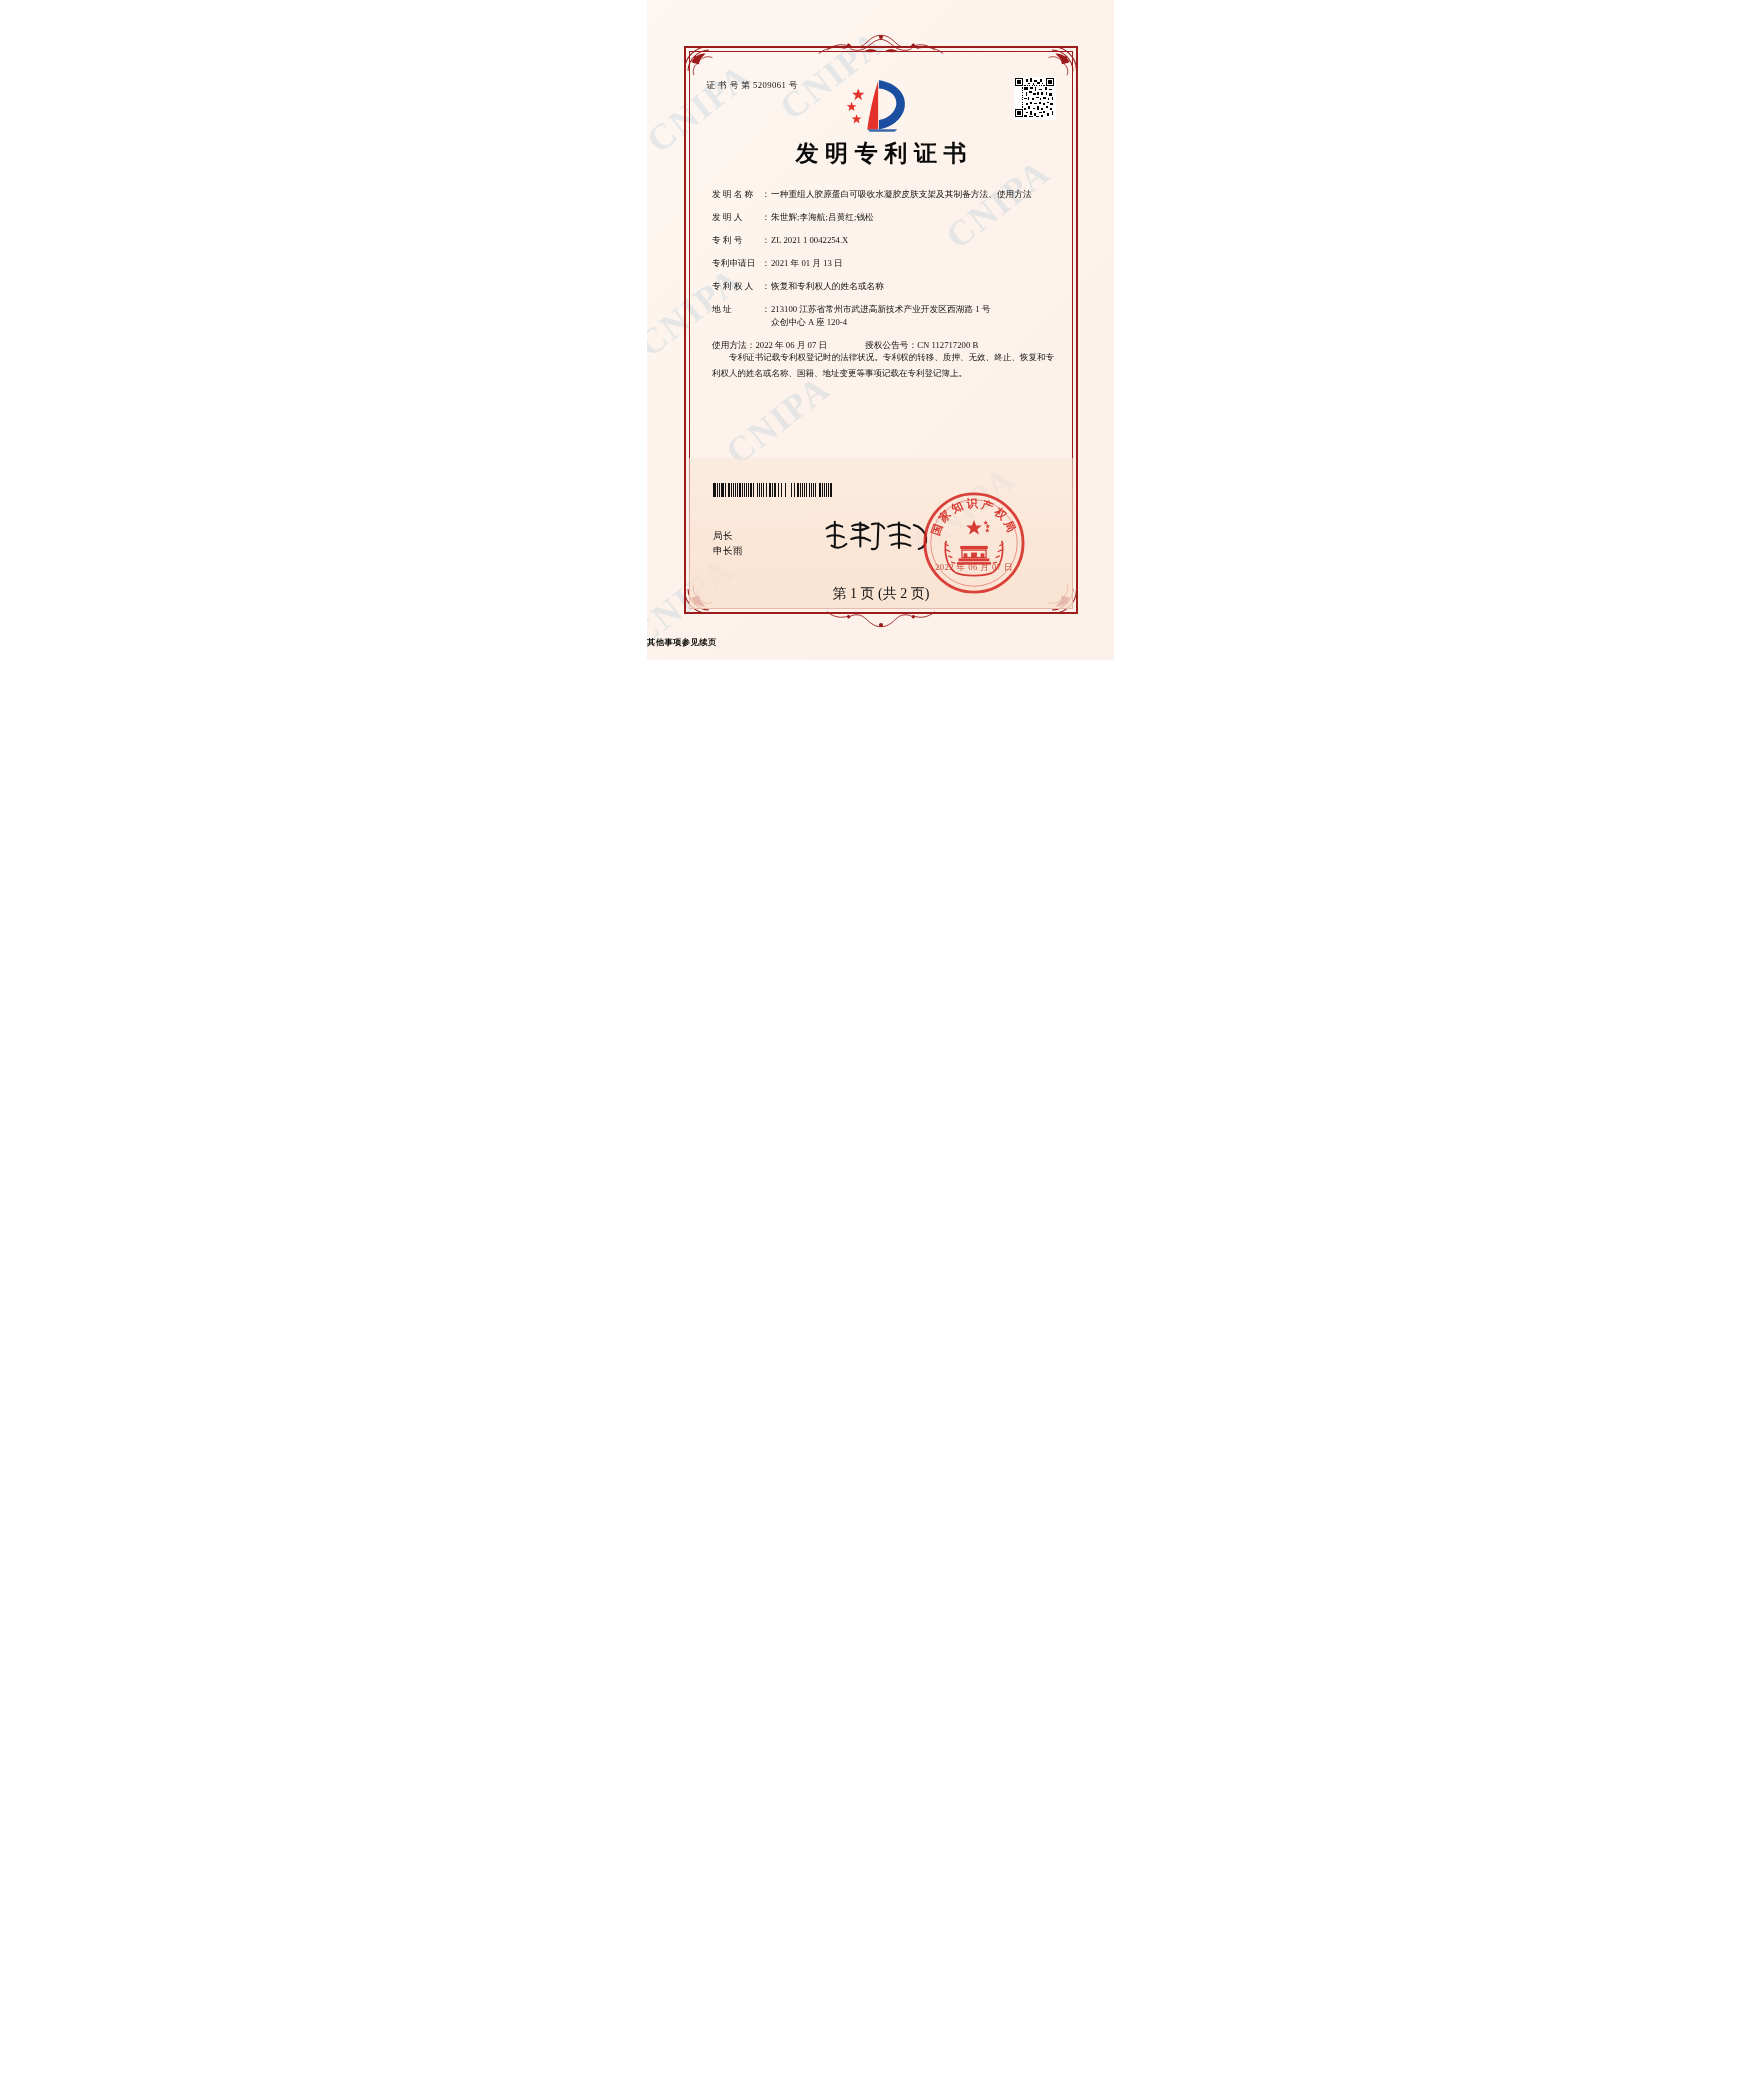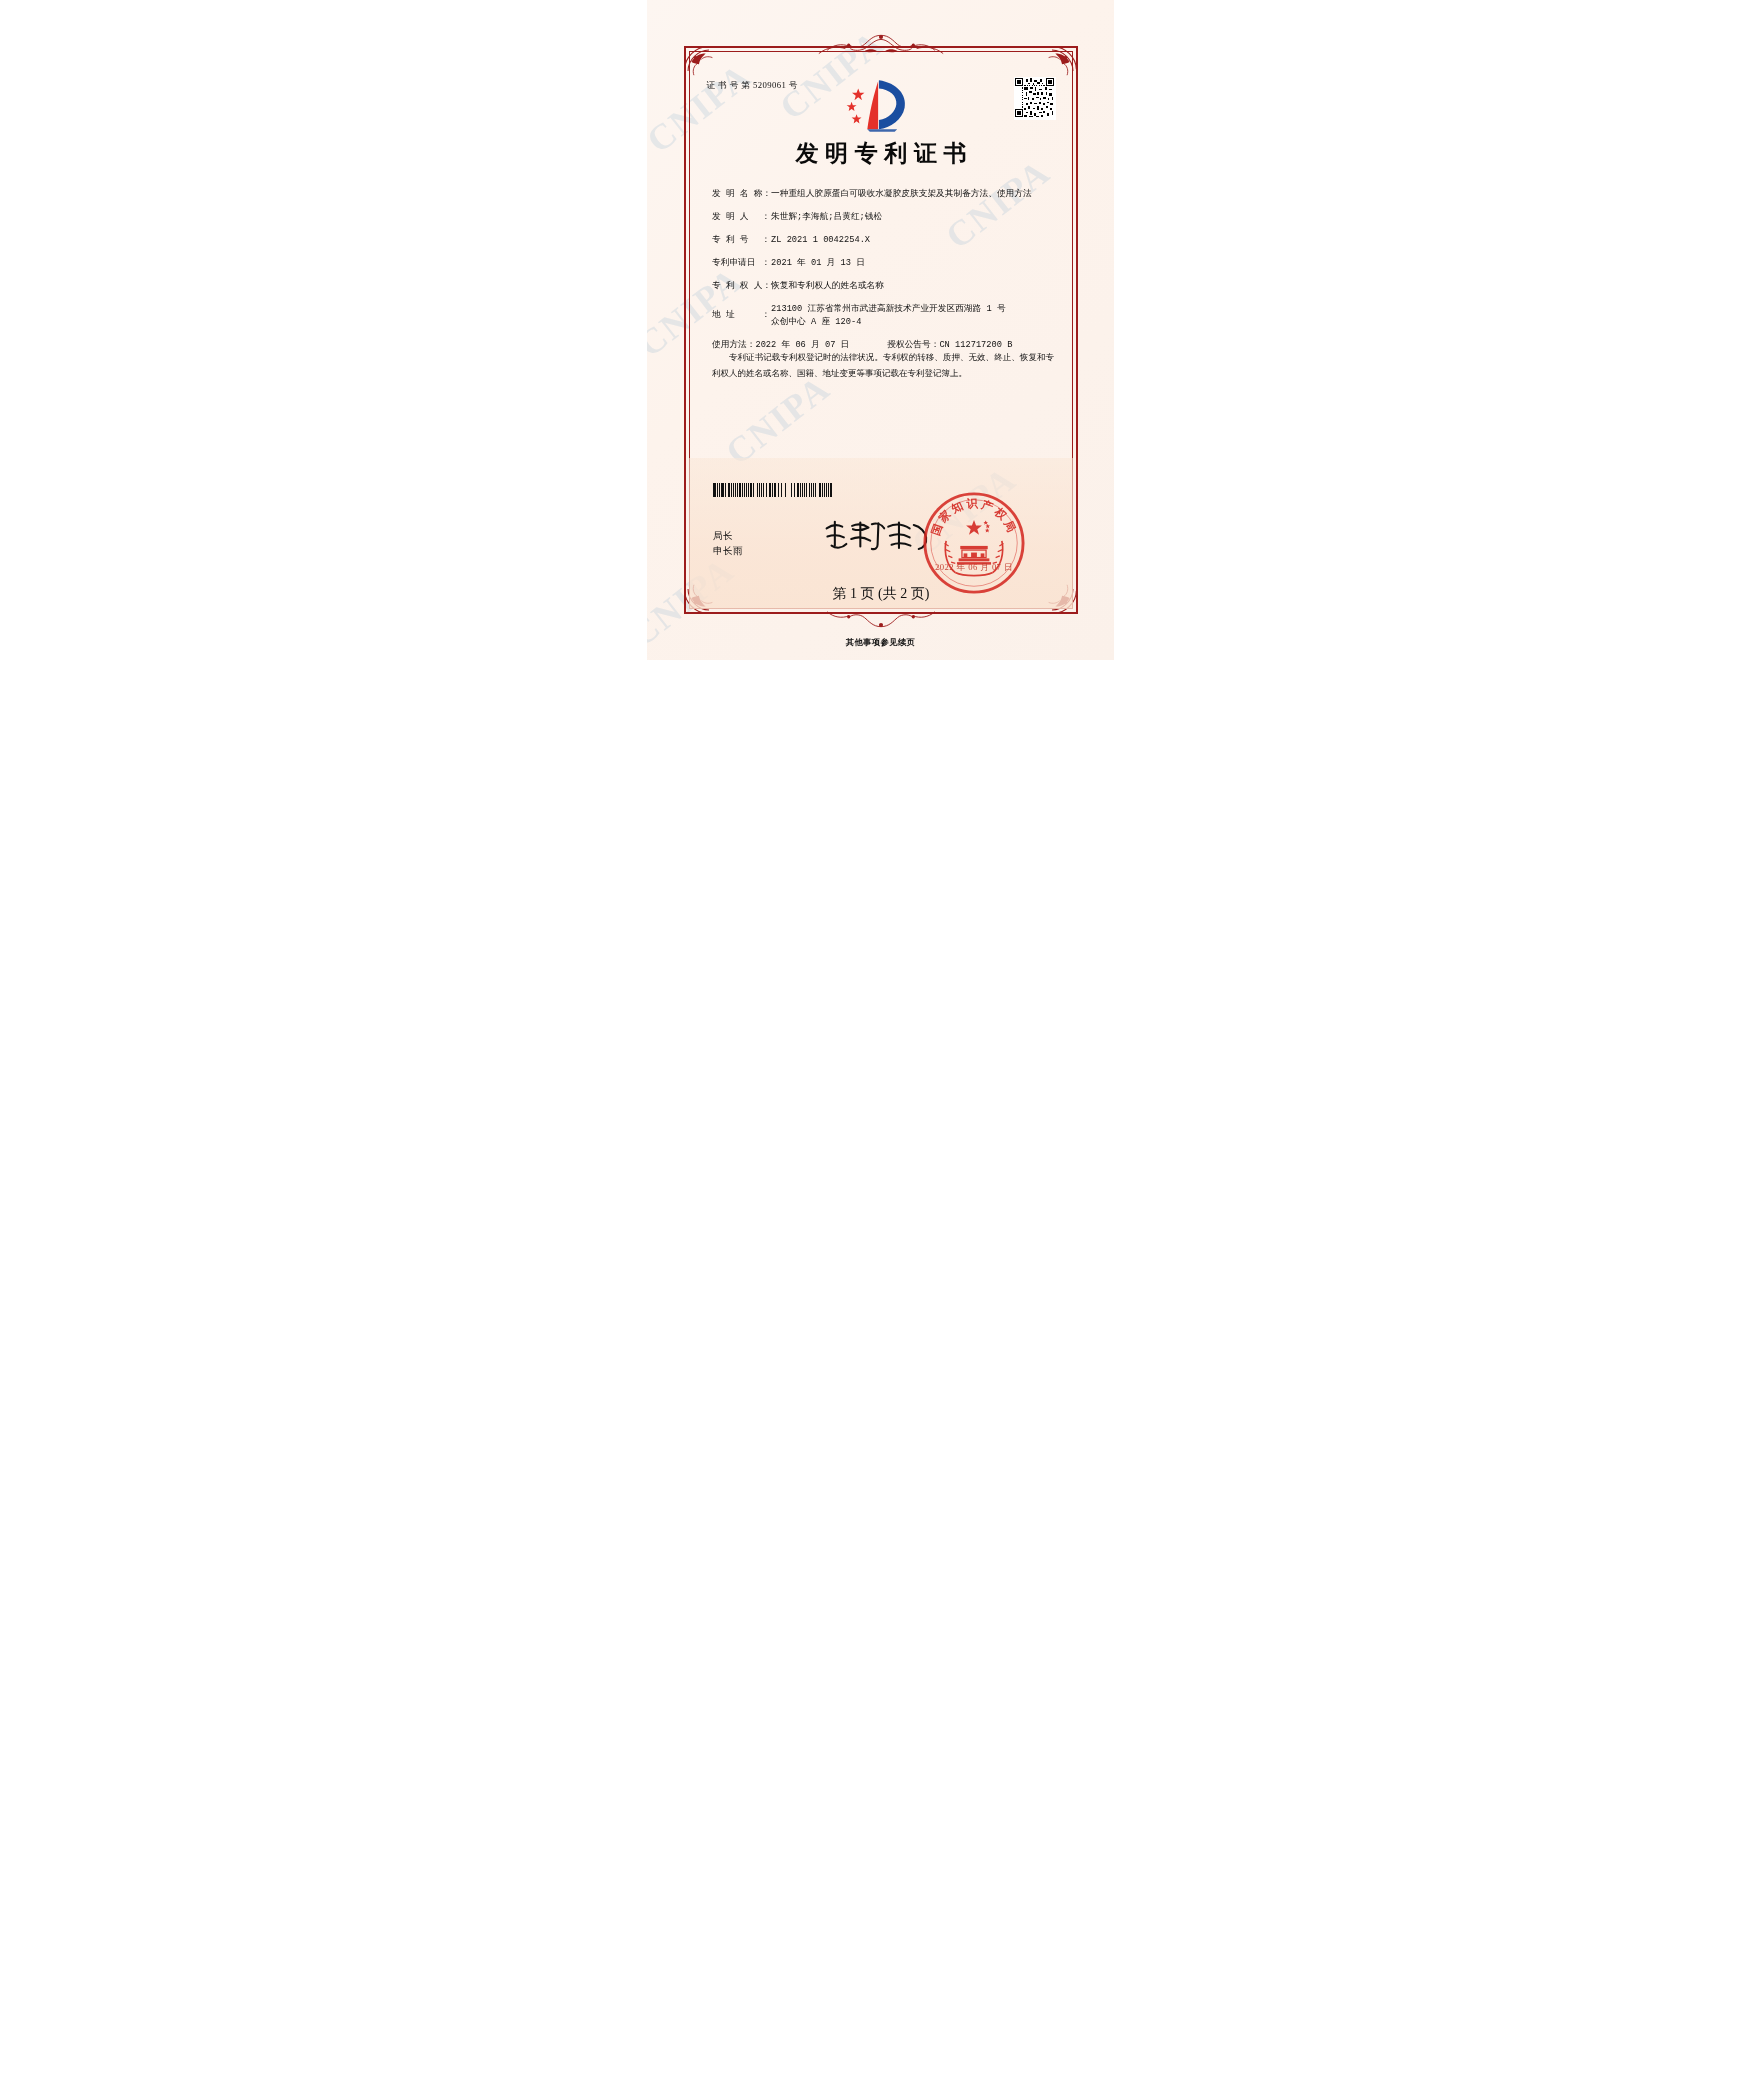--- a/index.html
+++ b/index.html
@@ -143,23 +143,23 @@
 
   
   .fields {
     position: absolute;
     left: 23px;
     right: 19px;
     top: 137px;
   }
   .row {
     display: flex;
-    align-items: center;
+    align-items: flex-start;
     margin-bottom: 10.4px;
-    font-family: Liberation Mono, monospace;
+    font-family: Liberation Serif, serif;
     font-size: 8.7px;
     color: #111;
     line-height: 1.45;
   }
   .row .lbl {
     width: 59px;
     flex: none;
     display: flex;
     justify-content: space-between;
     letter-spacing: 0;
@@ -259,21 +259,21 @@
     font-family: "Liberation Serif", "DejaVu Serif", serif;
     font-size: 14px;
     color: #111;
   }
 
   .footnote {
     position: absolute;
     left: 0;
     right: 0;
     bottom: 11.6px;
-    text-align: center;
+    text-align: left;
     font-family: "Liberation Serif", "DejaVu Serif", serif;
     font-size: 8.3px;
     font-weight: bold;
     color: #111;
     letter-spacing: 0.4px;
   }
 </style>
 </head>
 <body>
 

